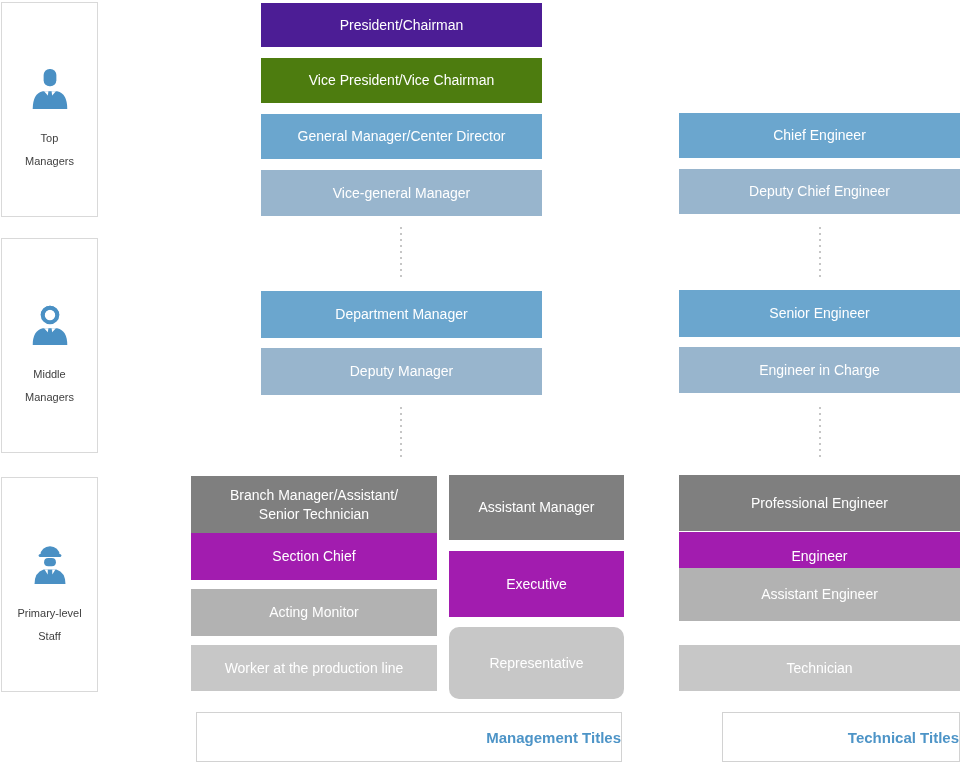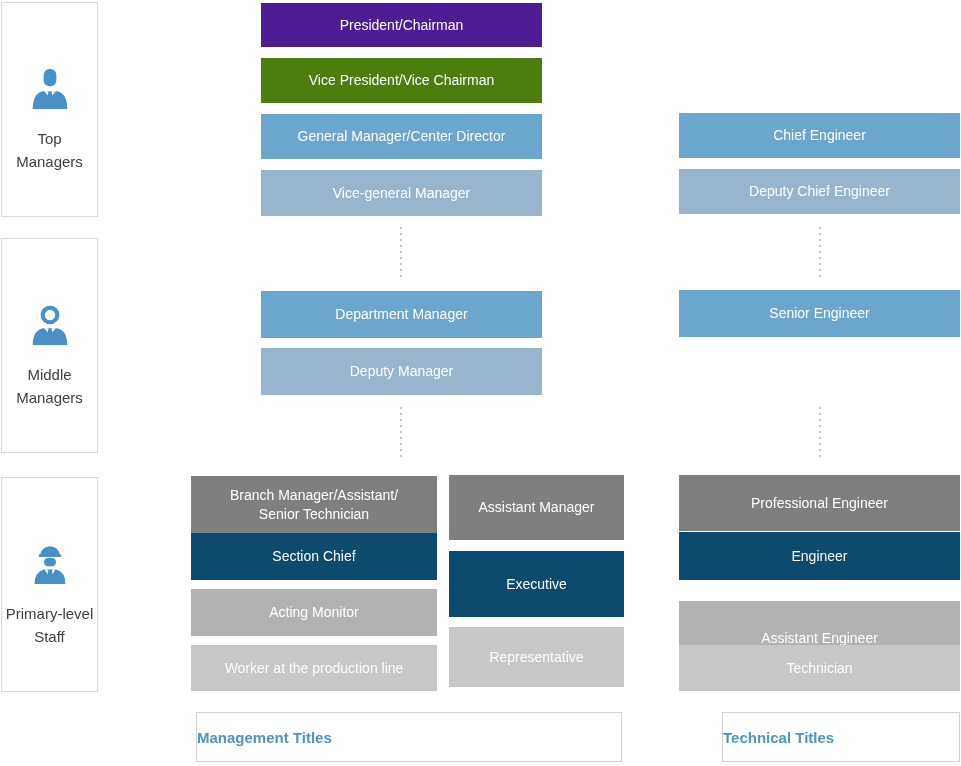--- a/index.html
+++ b/index.html
@@ -11,50 +11,50 @@
   }
   
   .panel {
     position:absolute; left:1px; width:97px;
     background:#fff; border:1px solid #d9d9d9;
     display:flex; flex-direction:column; align-items:center; justify-content:center;
     padding-top:22px;
   }
   .panel .icon { margin-bottom:18px; }
   .panel .plabel {
-    color:#404040; font-size:15px; line-height:23px; text-align:center;
+    color:#404040; font-size:11px; line-height:23px; text-align:center;
   }
   
   .box {
     position:absolute; display:flex; flex-direction:column;
     align-items:center; justify-content:center;
     color:#ffffff; font-size:14px; text-align:center; line-height:19px;
   }
   .mcol  { left:261px; width:281px; }
   .plcol { left:191px; width:246px; }
   .prcol { left:449px; width:175px; }
   .tcol  { left:679px; width:281px; }
 
   .bg-bright  { background:#4c1d95; }
   .bg-blue2   { background:#4d7c0f; }
   .bg-blue3   { background:#6ba6ce; }
   .bg-blue4   { background:#98b5cd; }
   .bg-gray1   { background:#7f7f7f; }
-  .bg-gray2   { background:#0c4a6e; }
+  .bg-gray2   { background:#a21caf; }
   .bg-gray3   { background:#b2b2b2; }
   .bg-gray4   { background:#c7c7c7; }
 
   .dotted {
     position:absolute; width:2px;
     background-image:repeating-linear-gradient(to bottom,#c6c6c6 0 2px,transparent 2px 6px);
   }
   .footer-box {
     position:absolute; top:712px; height:50px;
     background:#fff; border:1px solid #d2d2d2;
-    display:flex; align-items:center; justify-content:flex-start;
+    display:flex; align-items:center; justify-content:flex-end;
     color:#4d94c7; font-size:15px; font-weight:bold;
   }
   .icn { display:block; }
 </style>
 </head>
 <body>
 
 <div class="stage">
 
   <div class="panel" style="top:2px;height:215px;">
@@ -142,46 +142,49 @@
   <div class="box plcol bg-gray4" style="top:645px;height:46px;">
       <span>Worker at the production line</span>
     </div>
 
   <div class="box prcol bg-gray1" style="top:475px;height:65px;">
       <span>Assistant Manager</span>
     </div>
   <div class="box prcol bg-gray2" style="top:551px;height:66px;">
       <span>Executive</span>
     </div>
-  <div class="box prcol bg-gray4" style="top:627px;height:60px;">
+  <div class="box prcol bg-gray4" style="top:627px;height:72px;border-radius:10px;">
       <span>Representative</span>
     </div>
 
   <div class="box tcol bg-blue3" style="top:113px;height:45px;">
       <span>Chief Engineer</span>
     </div>
   <div class="box tcol bg-blue4" style="top:169px;height:45px;text-align:center;">
       <span>Deputy Chief Engineer</span>
     </div>
 
   <div class="dotted" style="left:819px;top:227px;height:54px;"></div>
 
   <div class="box tcol bg-blue3" style="top:290px;height:47px;">
       <span>Senior Engineer</span>
     </div>
+  <div class="box tcol bg-blue4" style="top:347px;height:46px;">
+      <span>Engineer in Charge</span>
+    </div>
 
   <div class="dotted" style="left:819px;top:407px;height:54px;"></div>
 
   <div class="box tcol bg-gray1" style="top:475px;height:56px;">
       <span>Professional Engineer</span>
     </div>
   <div class="box tcol bg-gray2" style="top:532px;height:48px;">
       <span>Engineer</span>
     </div>
-  <div class="box tcol bg-gray3" style="top:601px;height:47px;justify-content:flex-end;">
+  <div class="box tcol bg-gray3" style="top:568px;height:53px;">
       <span>Assistant Engineer</span>
     </div>
   <div class="box tcol bg-gray4" style="top:645px;height:46px;">
       <span>Technician</span>
     </div>
 
   <div class="footer-box" style="left:196px;width:426px;">
       <span>Management Titles</span>
     </div>
   <div class="footer-box" style="left:722px;width:238px;">

